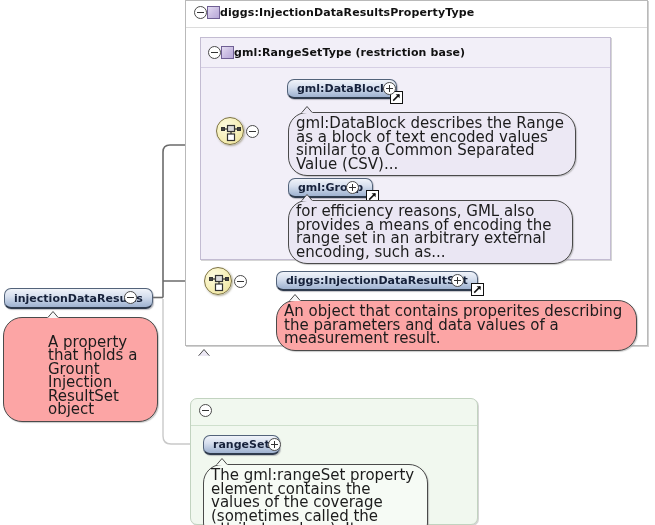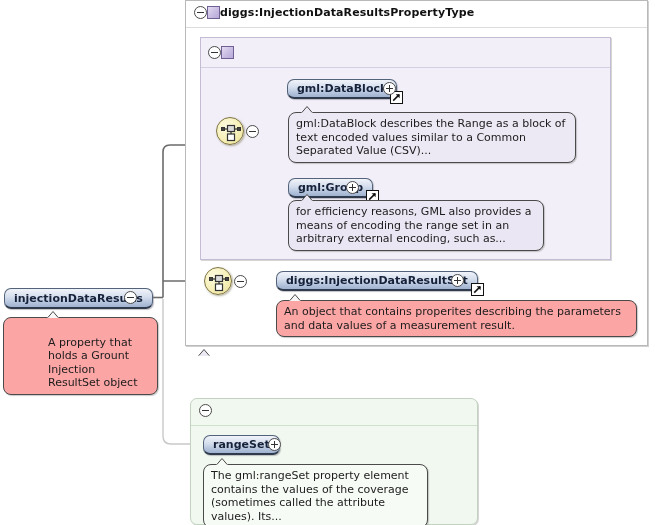--- a/index.html
+++ b/index.html
@@ -87,23 +87,23 @@
     background:radial-gradient(circle at 36% 32%,#fdfbe0 0%,#f6efb8 55%,#e9dd92 100%);
     border:1px solid #7d7343;
     box-shadow:1px 1px 2px rgba(120,115,80,.55);
     box-sizing:border-box;
   }
   .seq svg{position:absolute;left:0;top:0;}
 
   
   .anno{
     position:absolute;box-sizing:border-box;
-    border:1px solid #4a4a4a;border-radius:8px;
+    border:1px solid #4a4a4a;border-radius:19px;
     padding:4px 7px 4px 7px;
-    font-size:11px;line-height:13.5px;color:#1c1c1c;
+    font-size:15px;line-height:13.5px;color:#1c1c1c;
     box-shadow:1px 1px 1px rgba(150,150,150,.5);
   }
   .anno.grey{background:#fca5a5;}
   .anno.lav {background:#ece8f4;}
   .anno.lav2{background:#eae6f3;}
   .anno.green{background:#f6fbf5;}
   
   .tail{position:absolute;width:15px;height:8px;overflow:hidden;}
   .tail svg{display:block;}
 
@@ -146,20 +146,21 @@
     <span class="swatch"></span>
     <span class="htxt">diggs:InjectionDataResultsPropertyType</span>
   </div>
   <div class="hrule" style="left:186px;top:27px;width:461px;"></div>
 
   <div class="cbox inner" style="left:200px;top:37px;width:411px;height:223px;"></div>
 
   <div class="chead" style="left:208px;top:46px;">
     <span class="tog"></span>
     <span class="swatch"></span>
+    <span class="htxt">gml:RangeSetType (restriction base)</span>
   </div>
   <div class="hrule" style="left:201px;top:67px;width:409px;border-top-color:#d6cfe4;"></div>
 
   <div class="seq" style="left:216px;top:117px;">
     <svg width="28" height="28" viewBox="0 0 28 28">
       <g stroke="#3a3a3a" stroke-width="1.3" fill="none">
         <path d="M6,11 H22"></path>
         <path d="M14,13 V16"></path>
       </g>
       <rect x="10.5" y="7.5" width="7" height="6" fill="#dcdcdc" stroke="#333" stroke-width="1.2"></rect>
@@ -195,21 +196,21 @@
     <span>gml:Group</span>
     <span class="extref" style="right:-7px;bottom:-7px;">
       <svg width="11" height="11" viewBox="0 0 11 11">
         <path d="M2.2,8.6 L8.2,2.6" stroke="#111" stroke-width="1.5"></path>
         <path d="M4.6,2.3 H8.6 V6.3 Z" fill="#111"></path>
       </svg>
     </span>
   </div>
   <span class="tog plus nodetog" style="left:346px;top:181px;"></span>
 
-  <div class="anno lav2" style="left:288px;top:200px;width:256px;">
+  <div class="anno lav2" style="left:288px;top:200px;width:285px;">
     <span>for efficiency reasons, GML also provides a means of encoding the range set in an arbitrary external encoding, such as...</span>
   </div>
   <span class="tail" style="left:299px;top:193px;">
     <svg width="16" height="9" viewBox="0 0 16 9">
       <path d="M2,8.5 L8,1.5 L14,8.5" fill="#eae6f3" stroke="#4a4a4a" stroke-width="1"></path>
       <path d="M2.5,8.5 H13.5" stroke="#eae6f3" stroke-width="2"></path>
     </svg>
   </span>
 
   <div class="seq" style="left:204px;top:267px;">

